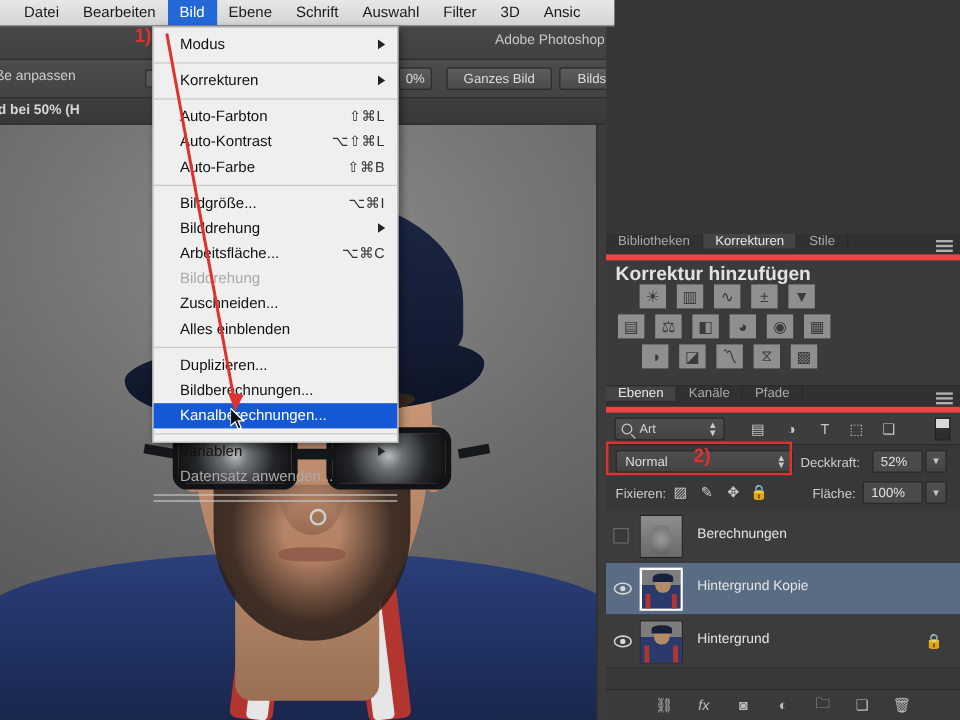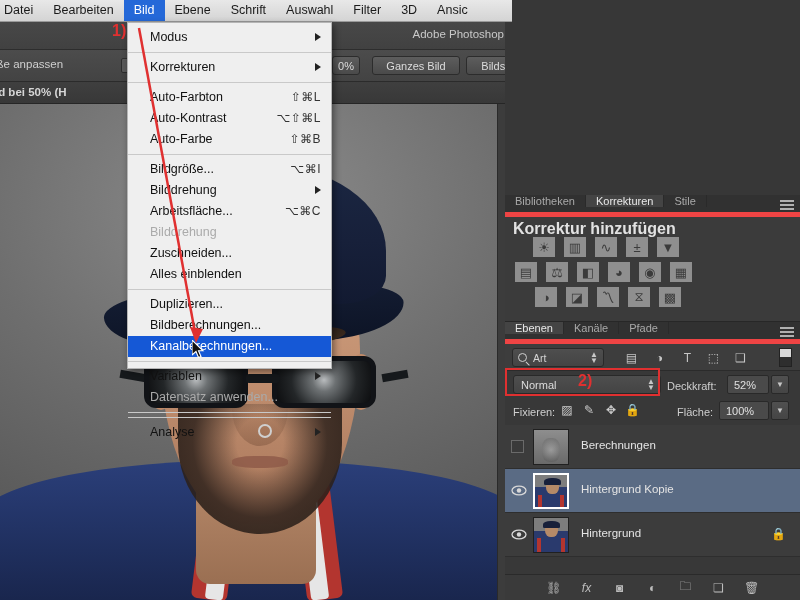--- a/index.html
+++ b/index.html
@@ -11,21 +11,21 @@
     -webkit-font-smoothing: antialiased;
   }
   #app { position: relative; width: 800px; height: 600px; }
 
   
   .menubar {
     position: absolute; left: 0; top: 0; width: 512px; height: 22px;
     background: linear-gradient(to bottom, #e8e8e8 0%, #d4d4d4 100%);
     border-bottom: 1px solid #9a9a9a;
     display: flex; align-items: center;
-    padding-left: 0px;
+    padding-left: 16px;
     z-index: 40;
   }
   .menubar .mi {
     font-size: 12.5px; color: #1a1a1a; padding: 3px 10px 4px 10px;
     white-space: nowrap; line-height: 14px;
   }
   .menubar .mi.active { background: #2468d8; color: #fff; }
   .menubar .mi.first { margin-left: -6px; }
 
   
@@ -486,24 +486,20 @@
       <div class="dsep"></div>
       <div class="ditem">
         <span>Variablen</span>
         <span class="arw"></span>
       </div>
       <div class="ditem dis">
         <span>Datensatz anwenden...</span>
       </div>
       <div class="dsep"></div>
       <div class="dsep"></div>
-      <div class="ditem">
-        <span>Analyse</span>
-        <span class="arw"></span>
-      </div>
     </div>
 
   <div class="rightdock">
     <div class="topgap"></div>
 
     <div class="adjpanel">
       <div class="panel-tabbar" style="top:0;">
         <div class="ptab">Bibliotheken</div>
         <div class="ptab on">Korrekturen</div>
         <div class="ptab">Stile</div>

